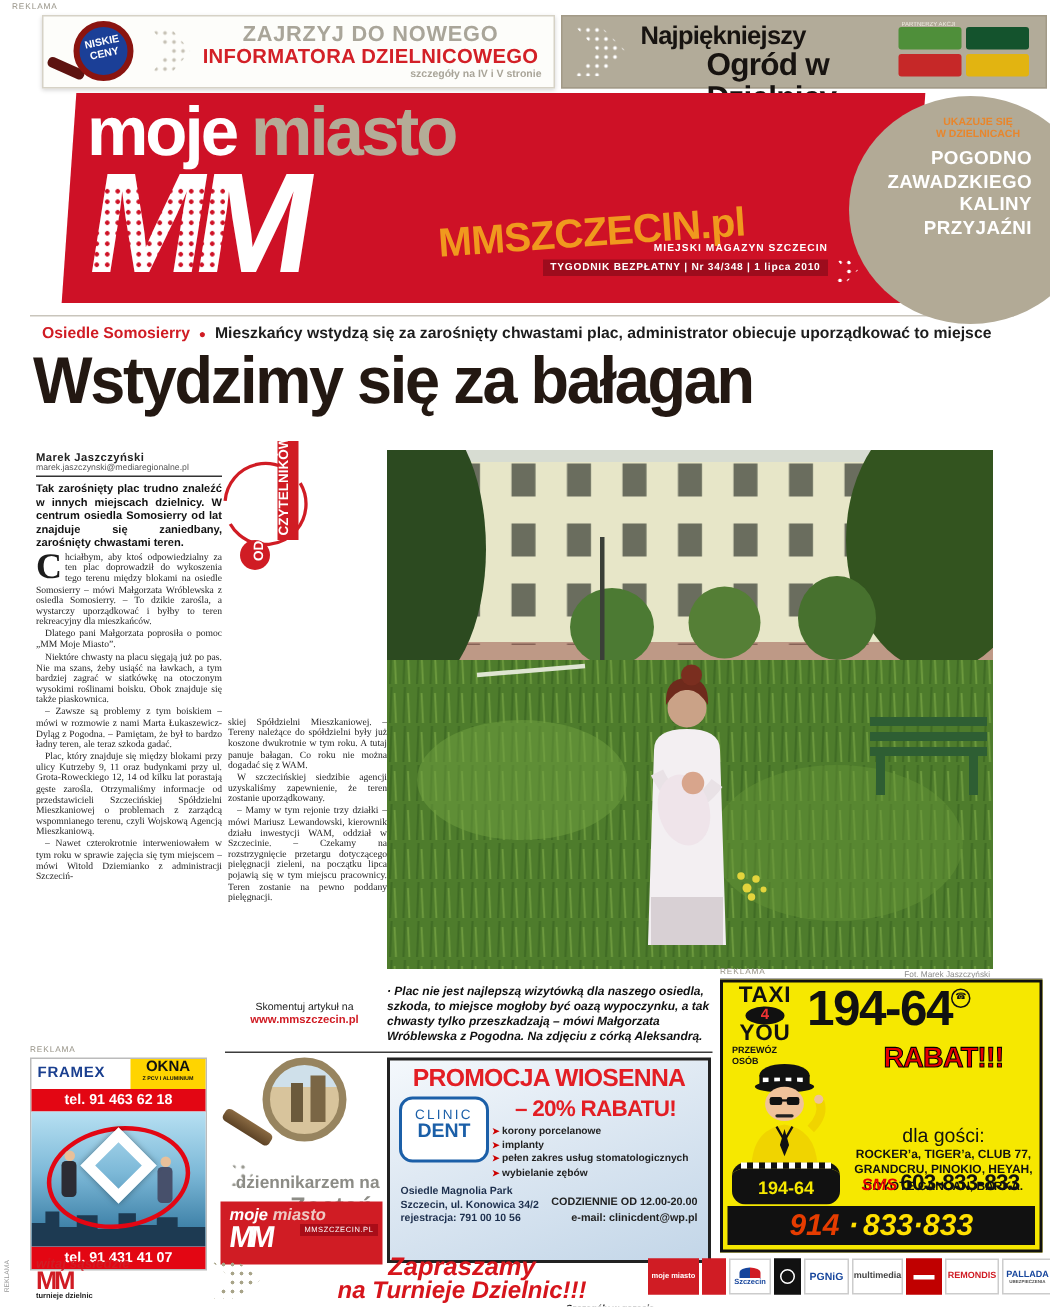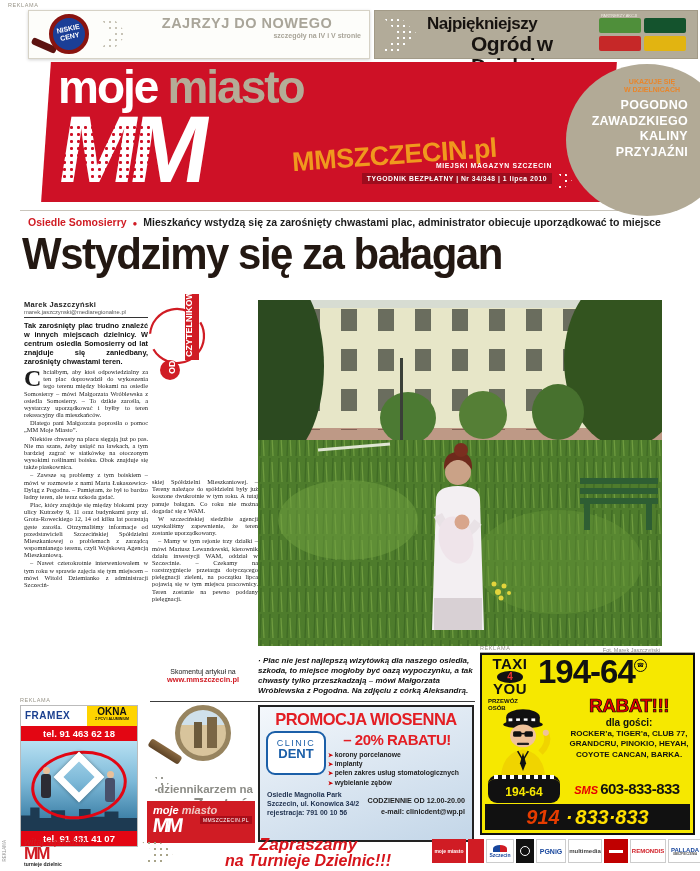--- a/index.html
+++ b/index.html
@@ -98,21 +98,21 @@
     border-radius:50%;font-size:6px;line-height:11px;text-align:center;color:#111;background:#f6e800;}
   .t-sub{position:absolute;left:6px;top:43px;font-size:6px;font-weight:800;line-height:1.15;color:#111;}
   .t-driver{position:absolute;left:2px;top:52px;width:78px;height:70px;}
   .t-sign{position:absolute;left:6px;top:120px;width:72px;height:24px;background:#111;border-radius:9px;
     color:#f6e800;font-weight:900;font-size:12px;text-align:center;line-height:27px;
     border-top:4px solid #111;background-clip:padding-box;}
   .t-sign::before{content:"";position:absolute;left:6px;top:-4px;right:6px;height:4px;
     background:repeating-linear-gradient(90deg,#fff 0 4px,#111 4px 8px);}
   .t-right{position:absolute;left:84px;top:40px;width:126px;text-align:center;}
   .t-rabat{font-size:19px;font-weight:900;color:#e60000;-webkit-text-stroke:.7px #000;letter-spacing:-.5px;}
-  .t-guests{font-size:10px;font-weight:700;color:#111;}
+  .t-guests{font-size:13px;font-weight:400;color:#111;margin-top:32px;}
   .t-venues{font-size:8px;font-weight:900;line-height:1.3;color:#111;margin-top:1px;}
   .t-sms{position:absolute;left:80px;top:125px;width:130px;text-align:center;white-space:nowrap;}
   .t-sms .s{color:#e60000;font-style:italic;font-weight:900;font-size:11px;margin-right:2px;}
   .t-sms .n{font-size:15px;font-weight:900;color:#111;letter-spacing:-.5px;}
   .t-bar{position:absolute;left:3px;bottom:3px;width:205px;height:26px;background:#111;display:flex;
     align-items:center;justify-content:center;font-size:20px;font-weight:900;font-style:italic;color:#ffe000;}
   .t-bar .pre{color:#e63c00;margin-right:3px;}
   .t-bar .sep{margin:0 3px;color:#ffe000;}
   
   #framex{left:20px;top:705px;width:118px;height:142px;border:1px solid #bbb;box-sizing:border-box;background:#fff;}
@@ -208,20 +208,21 @@
       <div class="lens">
         <div>
           <span>NISKIE</span><br>
           <span>CENY</span>
         </div>
       </div>
     </div>
     <div class="abs dots"></div>
     <div class="abs tl-text">
       <div class="tl1">ZAJRZYJ DO NOWEGO</div>
+      <div class="tl2">INFORMATORA DZIELNICOWEGO</div>
       <div class="tl3">szczegóły na IV i V stronie</div>
     </div>
   </div>
 
   <div class="abs" id="topad-right">
     <div class="abs dots"></div>
     <div class="abs tr-title">
       <div class="tr1">Najpiękniejszy</div>
       <div class="tr2">Ogród w Dzielnicy</div>
     </div>

